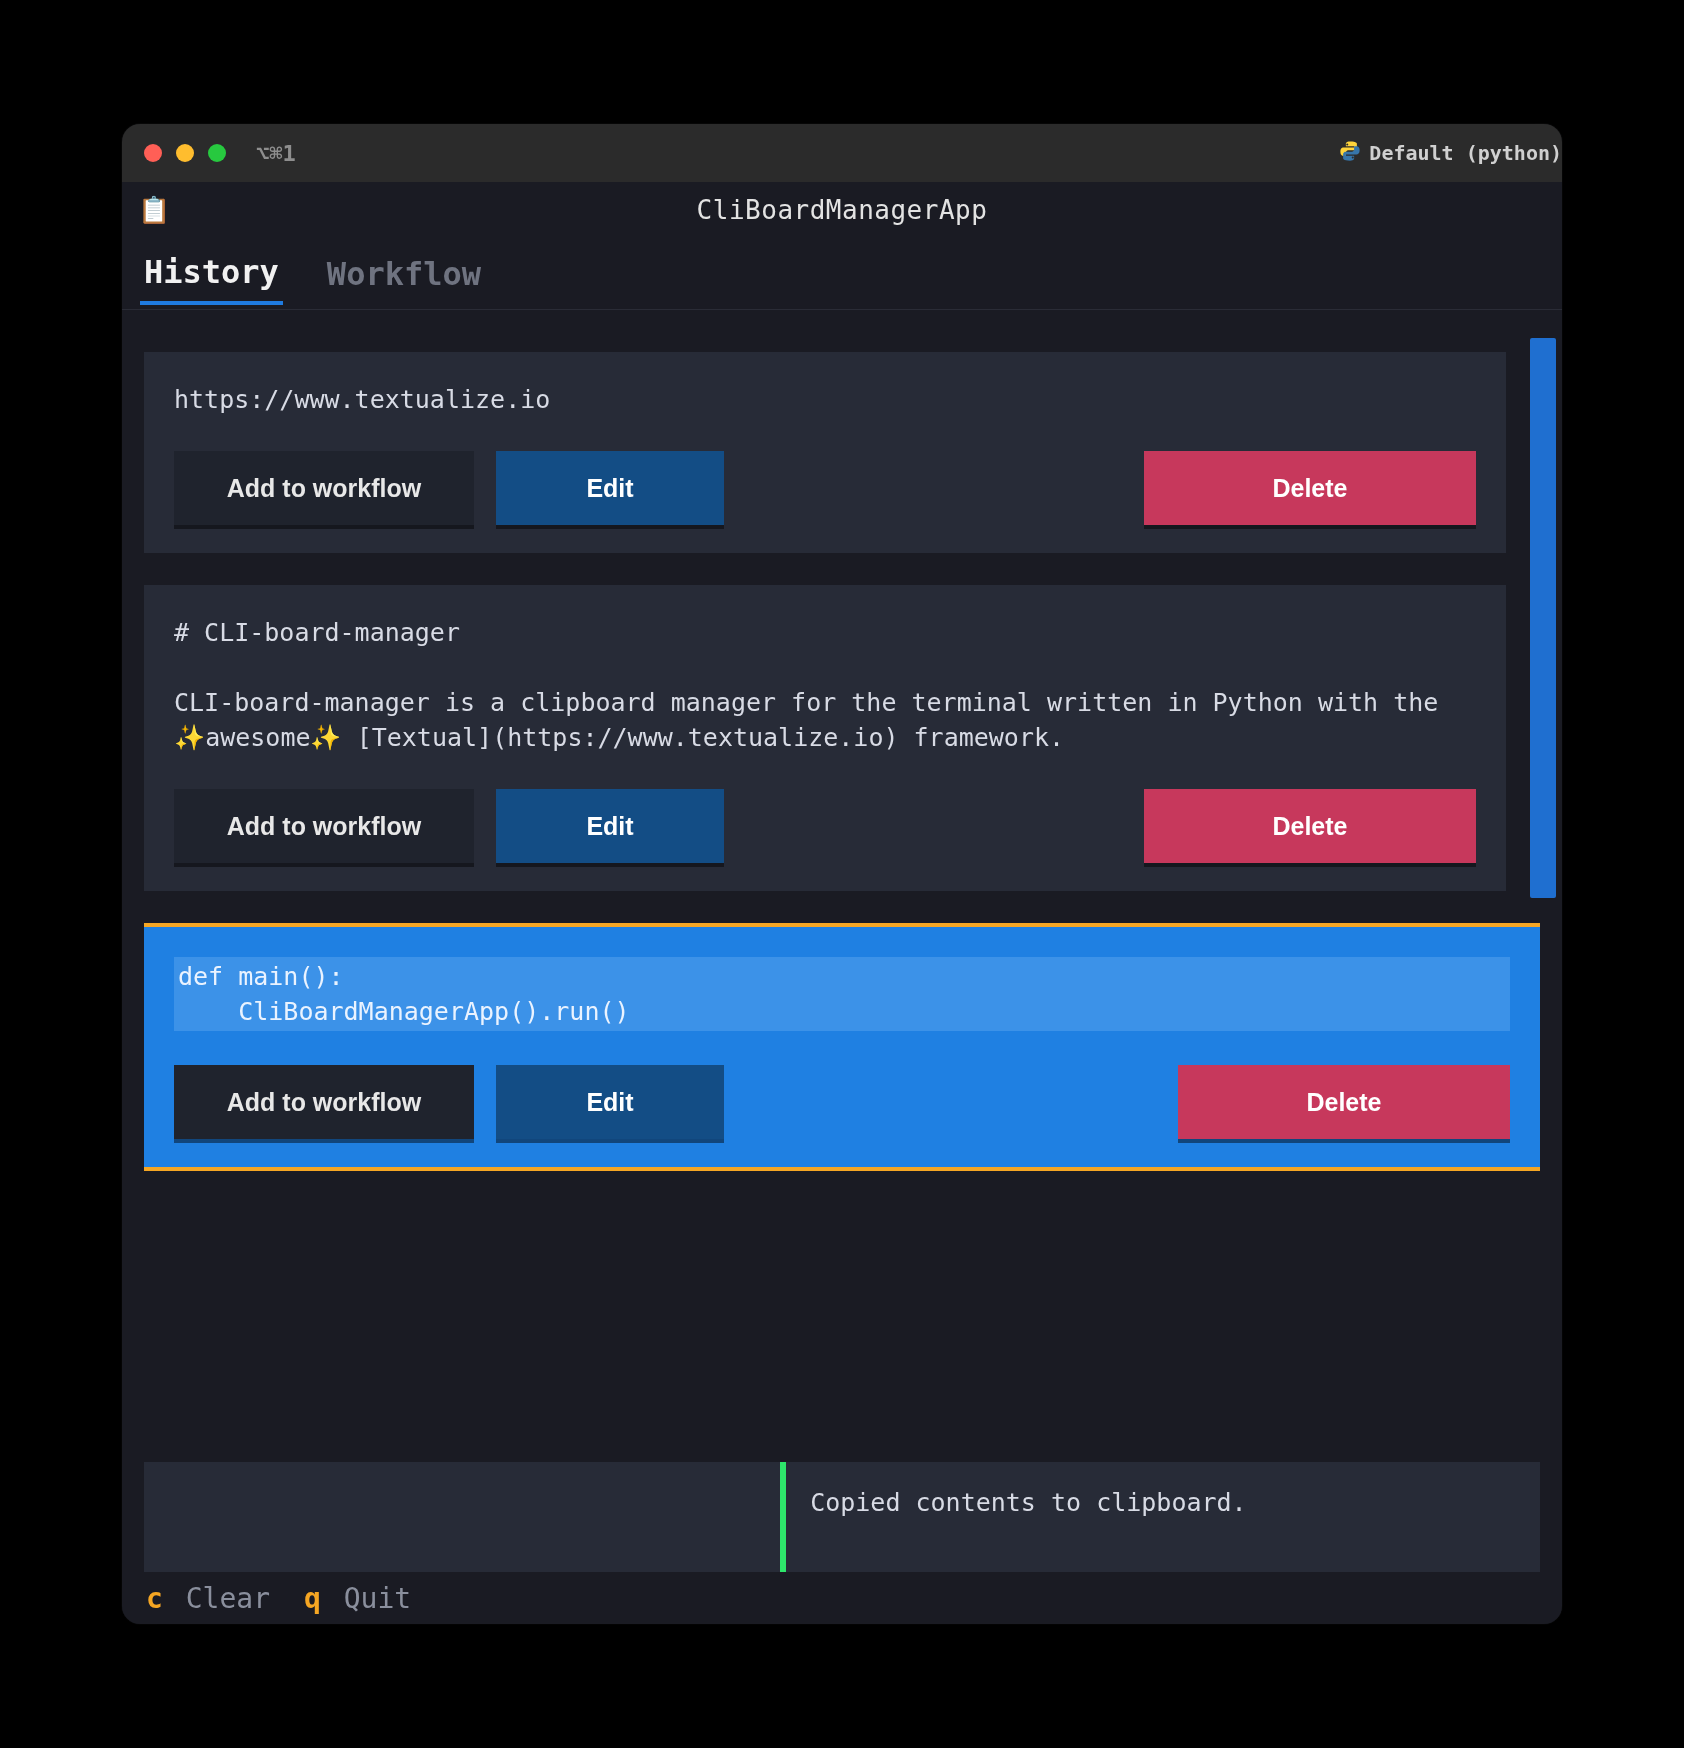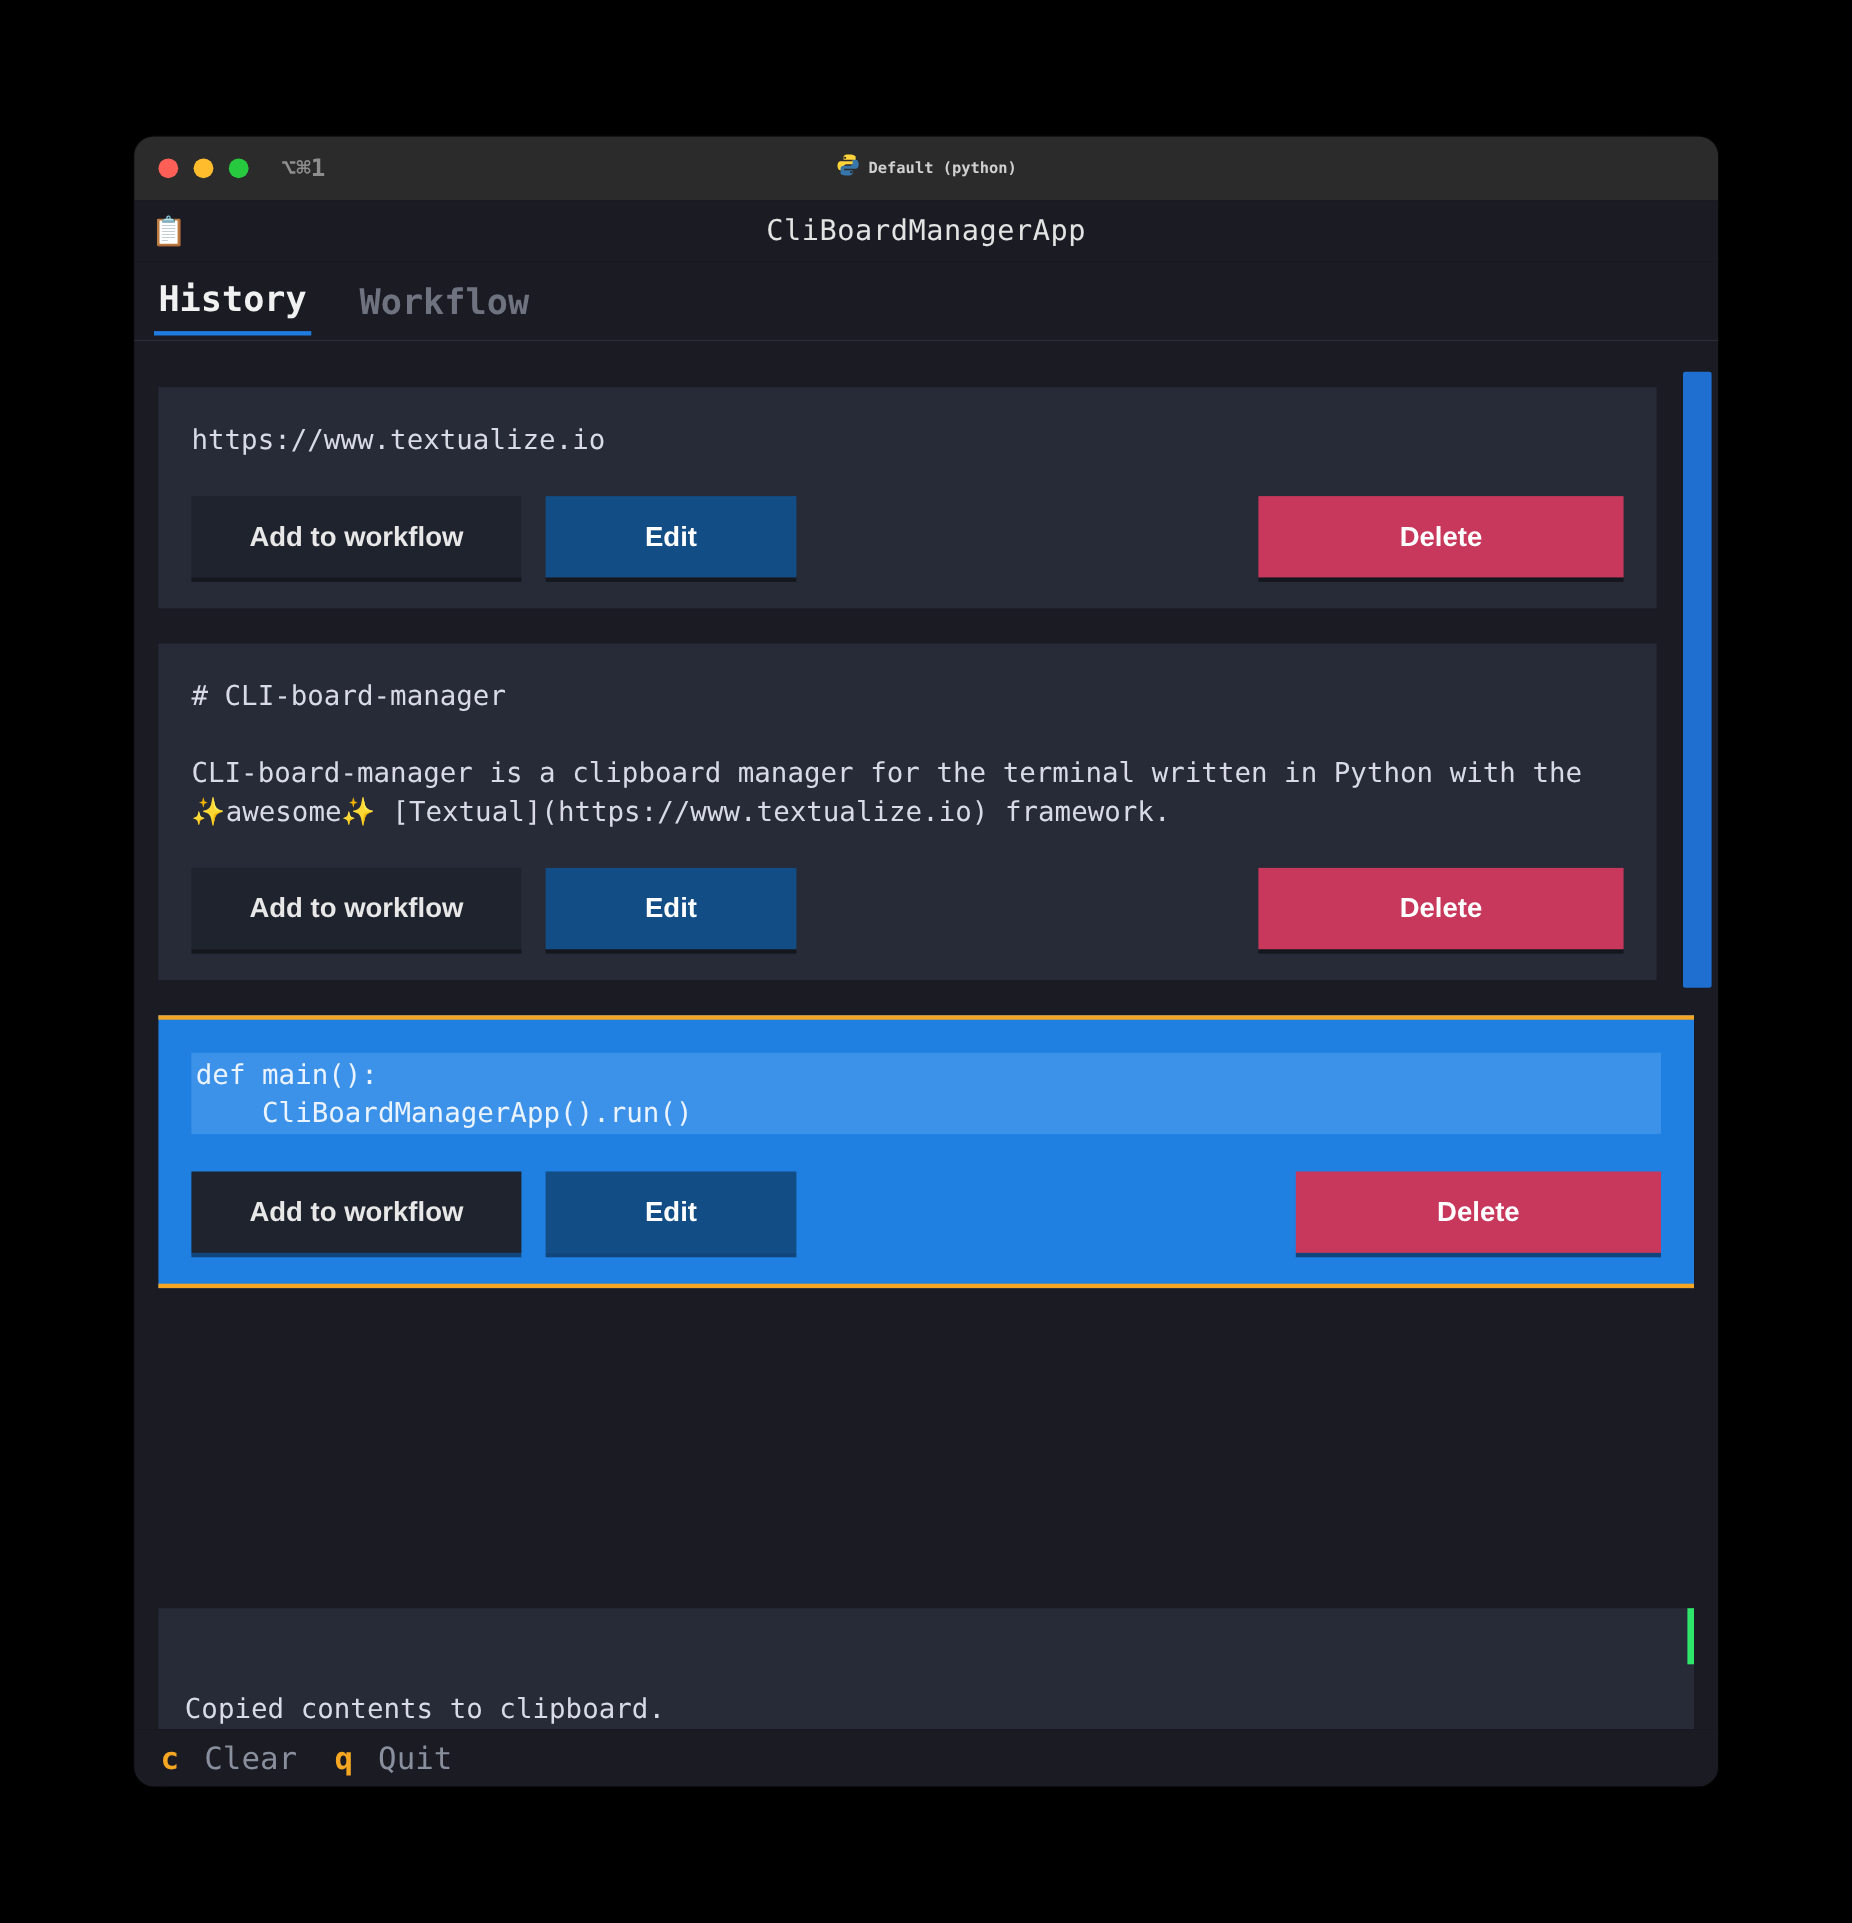--- a/index.html
+++ b/index.html
@@ -25,21 +25,21 @@
     align-items: center;
     padding: 0 22px;
     position: relative;
   }
   .traffic { display: flex; gap: 14px; }
   .dot { width: 18px; height: 18px; border-radius: 50%; }
   .dot.red { background: #ff5f56; }
   .dot.yellow { background: #ffbd2e; }
   .dot.green { background: #27c93f; }
   .titlebar-hint { margin-left: 30px; color: #8e8e8e; font-size: 22px; font-weight: 600; display:flex; align-items:center; gap:6px;}
-  .titlebar-title { position: absolute; left: 0; right: 0; text-align: center; color: #d0d0d0; font-size: 14px; font-weight: 600; display:flex; justify-content:center; align-items:center; gap:8px;}
+  .titlebar-title { position: absolute; left: 0; right: 0; text-align: center; color: #d0d0d0; font-size: 20px; font-weight: 600; display:flex; justify-content:flex-end; align-items:center; gap:8px;}
   .titlebar-title .py { color: #ffd43b; font-size: 22px; }
 
   
   .app-header {
     height: 56px;
     background: #1a1b23;
     display: flex;
     align-items: center;
     justify-content: center;
     position: relative;
@@ -152,21 +152,20 @@
   .card.selected .btn-add { background: #1f232d; }
 
   
   .status {
     position: absolute;
     left: 22px; right: 22px;
     bottom: 0;
     height: 110px;
     background: #272b37;
     display: flex;
-    flex-direction: column;
   }
   .status-left {
     flex: 0 0 46%;
     border-right: 6px solid #2ee66b;
   }
   .status-right {
     flex: 1;
     display: flex;
     align-items: flex-start;
     padding: 26px 24px;

